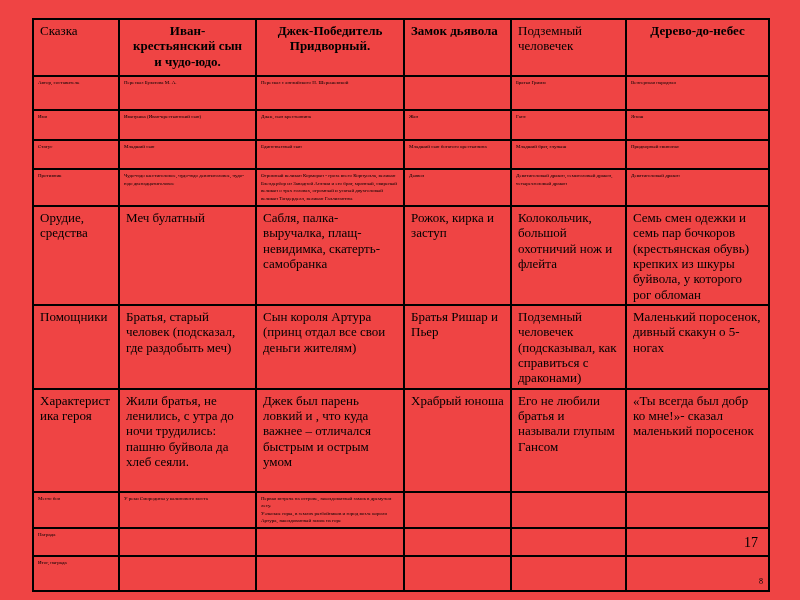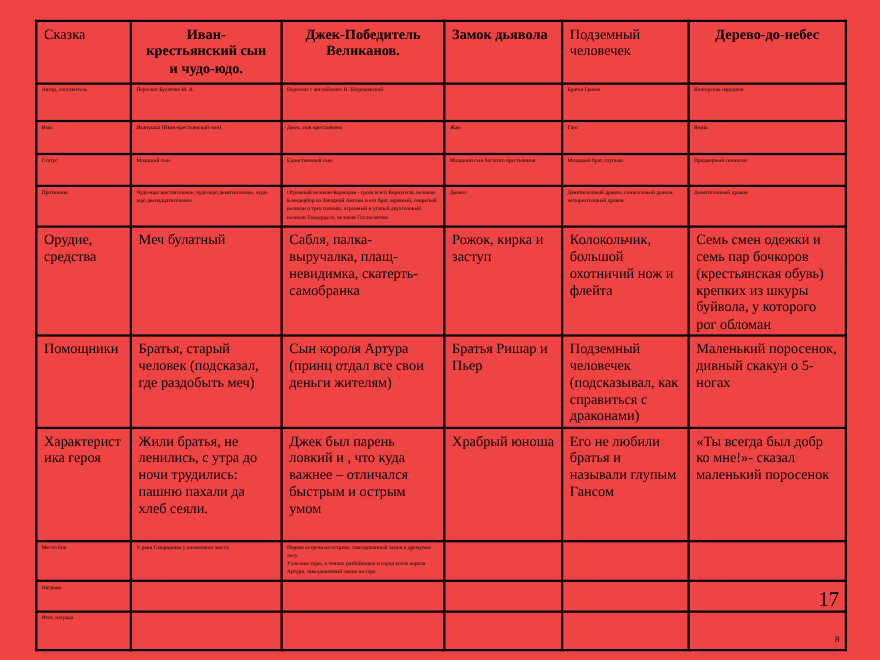--- a/index.html
+++ b/index.html
@@ -32,21 +32,21 @@
   tr.small td{font-size:5px;line-height:1.5;padding:2px 4px;}
   tr.small td.lbl{font-size:5px;}
   td.hc{font-weight:bold;text-align:center;}
   td.hb{font-weight:bold;vertical-align:bottom;}
   td.hl-plain{font-weight:normal;text-align:left;}
   td.hl-bold{font-weight:bold;text-align:center;}
   tr.r-country td{vertical-align:middle;}
   tr.r-country td.val{font-weight:bold;text-align:center;}
   td.lbl{font-weight:normal;text-align:left;}
   .page-number{
-    position:absolute;left:744px;top:535px;font-size:19px;
+    position:absolute;left:744px;top:535px;font-size:14px;
     font-family:"Liberation Serif","DejaVu Serif",serif;color:#000;
   }
   .corner-mark{
     position:absolute;left:759px;top:577px;font-size:8px;color:#000;
     font-family:"Liberation Serif","DejaVu Serif",serif;
   }
 </style>
 </head>
 <body>
 
@@ -62,21 +62,21 @@
       <col style="width:143px">
     </colgroup>
 
     <tbody>
         <tr class="r-header">
       <td class="lbl">Сказка</td>
       <td class="hc">Иван-
 крестьянский сын
 и чудо-юдо.</td>
       <td class="hc">Джек-Победитель
-Великанов.</td>
+Придворный.</td>
       <td class="hb">Замок дьявола</td>
       <td class="hl-plain">Подземный
 человечек</td>
       <td class="hl-bold">Дерево-до-небес</td>
     </tr>
 
 
     <tr class="r-author small">
       <td class="lbl">Автор, составитель</td>
       <td>Пересказ Булатова М. А.</td>
@@ -126,21 +126,21 @@
       <td class="lbl">Помощники</td>
       <td>Братья, старый человек (подсказал, где раздобыть меч)</td>
       <td>Сын короля Артура (принц отдал все свои деньги жителям)</td>
       <td>Братья Ришар и Пьер</td>
       <td>Подземный человечек (подсказывал, как справиться с драконами)</td>
       <td>Маленький поросенок, дивный скакун о 5-ногах</td>
     </tr>
 
     <tr class="r-character">
       <td class="lbl">Характеристика героя</td>
-      <td>Жили братья, не ленились, с утра до ночи трудились: пашню пахали да хлеб сеяли.</td>
+      <td>Жили братья, не ленились, с утра до ночи трудились: пашню буйвола да хлеб сеяли.</td>
       <td>Джек был парень ловкий и , что куда важнее – отличался быстрым и острым умом</td>
       <td>Храбрый юноша</td>
       <td>Его не любили братья и называли глупым Гансом</td>
       <td>«Ты всегда был добр ко мне!»- сказал маленький поросенок</td>
     </tr>
 
     <tr class="r-place small">
       <td class="lbl">Место боя</td>
       <td>У реки Смородины у калинового моста</td>
       <td>Первая встреча на острове, заколдованный замок в дремучем лесу.

